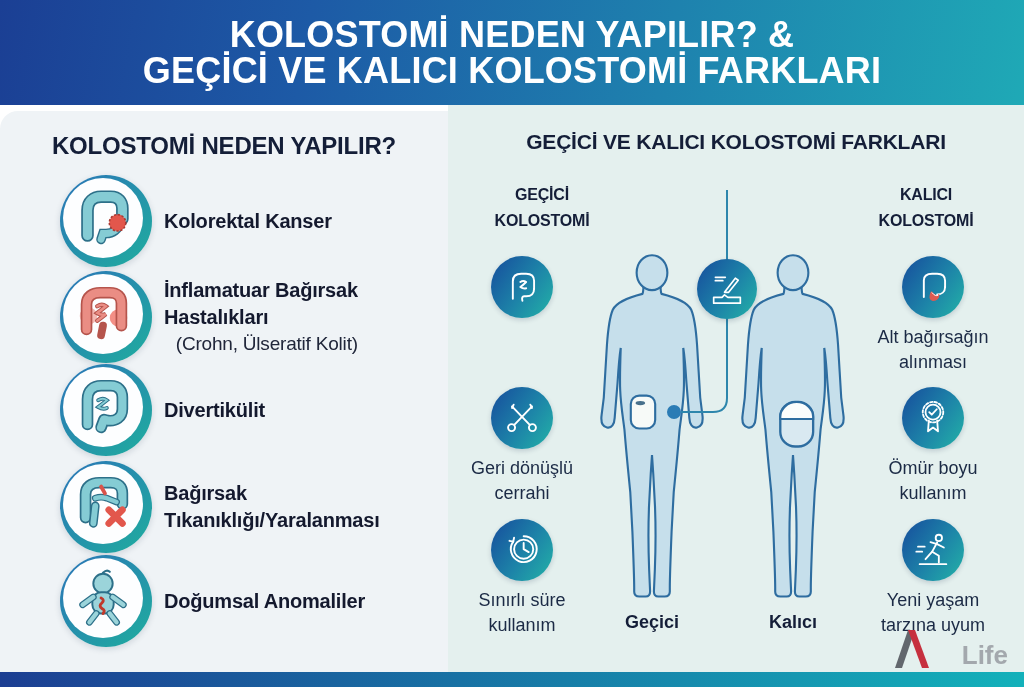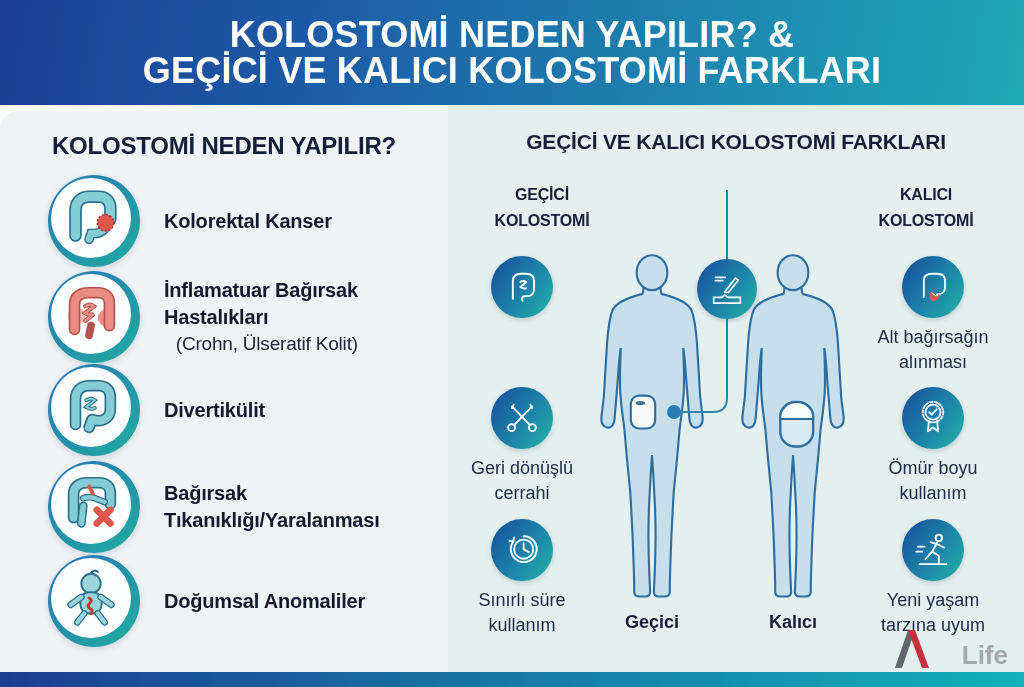--- a/index.html
+++ b/index.html
@@ -16,21 +16,21 @@
   .left-panel{position:absolute;left:0;top:111px;width:448px;height:561px;background:#eff3f6;border-top-left-radius:18px;}
   .right-panel{position:absolute;left:448px;top:105px;width:576px;height:567px;background:#e4f0ee;}
 
   
   .footer-bar{position:absolute;left:0;top:672px;width:1024px;height:15px;
           background:linear-gradient(90deg,#1c3e92 0%,#13b1ba 100%);}
 
   
   .left-title{position:absolute;left:0;top:132px;width:448px;text-align:center;
           font-size:24px;font-weight:700;letter-spacing:-.2px;color:#141e38;}
-  .reason{position:absolute;left:48px;width:400px;height:96px;display:flex;align-items:center;gap:24px;}
+  .reason{position:absolute;left:60px;width:400px;height:96px;display:flex;align-items:center;gap:12px;}
   .ring{width:86px;height:86px;border-radius:50%;padding:3px;flex:0 0 auto;
         background:linear-gradient(135deg,#2b74b8,#1fae9e);box-shadow:0 2px 6px rgba(20,40,70,.15);}
   .ring-inner{width:80px;height:80px;border-radius:50%;background:#fdfeff;display:flex;align-items:center;justify-content:center;}
   .reason-text{font-size:20px;font-weight:700;line-height:27px;color:#14192e;letter-spacing:-.2px;}
   .reason-note{font-size:19px;font-weight:400;line-height:26px;color:#20263a;text-align:right;}
 
   
   .right-title{position:absolute;left:448px;top:130px;width:576px;text-align:center;
           font-size:21px;font-weight:700;letter-spacing:-.2px;color:#141e38;}
   .subhead{position:absolute;top:182px;width:220px;text-align:center;

